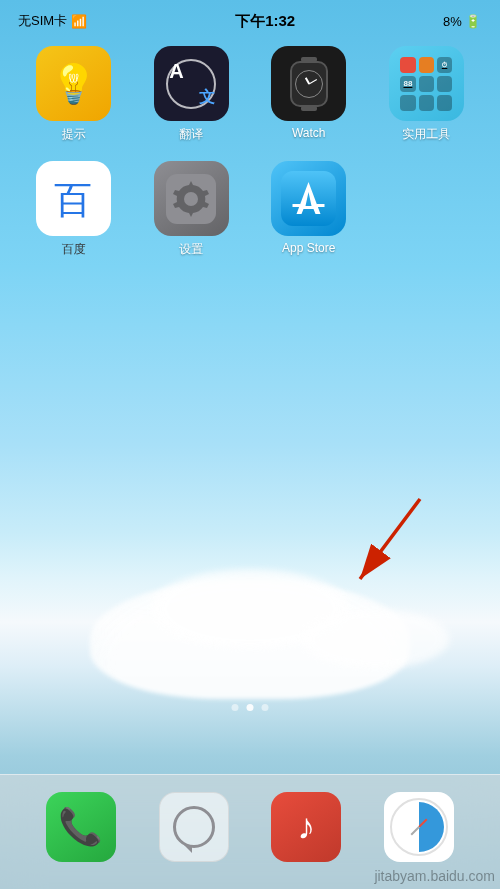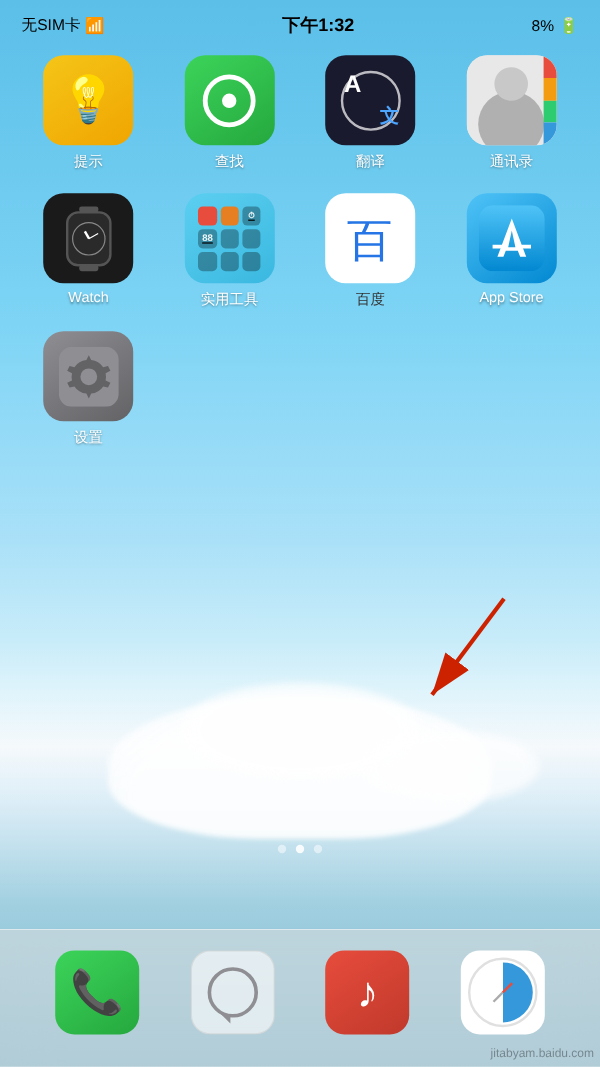--- a/index.html
+++ b/index.html
@@ -387,21 +387,21 @@
       transform-origin: center;
       transform: rotate(45deg);
     }
 
     
     .watermark {
       position: absolute;
       bottom: 5px;
       right: 5px;
       z-index: 30;
-      font-size: 10px;
+      font-size: 14px;
       color: rgba(0,0,0,0.35);
     }
   </style>
 </head>
 <body>
 
 <div class="bg"></div>
 
 <div class="clouds">
   <div class="cloud1"></div>
@@ -423,57 +423,32 @@
 
 <div class="app-grid">
 
   <div class="app-item">
     <div class="app-icon icon-tips">
       <span class="icon-tips-bulb">💡</span>
     </div>
     <span class="app-label">提示</span>
   </div>
 
-  <div class="app-item">
-    <div class="app-icon icon-find">
-      <div class="icon-find-inner">
-        <div class="icon-find-dot"></div>
-      </div>
-    </div>
-    <span class="app-label">查找</span>
-  </div>
 
   <div class="app-item">
     <div class="app-icon icon-translate">
       <div class="icon-translate-inner">
         <div class="translate-globe"></div>
         <span class="translate-a">A</span>
         <span class="translate-zh">文</span>
       </div>
     </div>
     <span class="app-label">翻译</span>
   </div>
 
-  <div class="app-item">
-    <div class="app-icon icon-contacts" style="flex-direction:column; justify-content:flex-end; overflow:hidden; position:relative;">
-      <div style="position:relative; width:100%; height:100%; background:#e8e8e8;">
-
-        <div style="position:absolute; bottom:0; left:50%; transform:translateX(-50%); width:55px; height:55px; background:#b0b0b0; border-radius:50%; bottom:-10px;"></div>
-        <div style="position:absolute; top:10px; left:50%; transform:translateX(-50%); width:28px; height:28px; background:#c8c8c8; border-radius:50%;"></div>
-
-        <div style="position:absolute; right:0; top:0; bottom:0; width:11px; display:flex; flex-direction:column; gap:0;">
-          <div style="flex:1; background:#e74c3c;"></div>
-          <div style="flex:1; background:#f39c12;"></div>
-          <div style="flex:1; background:#2ecc71;"></div>
-          <div style="flex:1; background:#3498db;"></div>
-        </div>
-      </div>
-    </div>
-    <span class="app-label">通讯录</span>
-  </div>
 
 
   <div class="app-item">
     <div class="app-icon icon-watch" style="align-items:center; justify-content:center;">
       <div class="watch-face">
         <div class="watch-circle">
           <div class="watch-hands">
             <div class="watch-hand watch-hour"></div>
             <div class="watch-hand watch-min"></div>
           </div>
@@ -509,20 +484,33 @@
       <svg width="55" height="55" viewBox="0 0 55 55">
 
         <text x="8" y="42" font-size="38" fill="#2575e6" font-family="Arial">百</text>
       </svg>
     </div>
     <span class="app-label" style="color:#333; text-shadow:none;">百度</span>
   </div>
 
 
   <div class="app-item">
+    <div class="app-icon icon-settings" style="align-items:center; justify-content:center;">
+      <svg width="50" height="50" viewBox="0 0 50 50">
+        <rect width="50" height="50" rx="11" fill="#8e8e93"></rect>
+        <g fill="#1c1c1e" transform="translate(25,25)">
+          <path d="M0,-18 L2,-14 A14,14 0 0,1 12,-8 L16,-9 L18,-5 L14,-3 A14,14 0 0,1 14,3 L18,5 L16,9 L12,8 A14,14 0 0,1 2,14 L0,18 L-2,14 A14,14 0 0,1 -12,8 L-16,9 L-18,5 L-14,3 A14,14 0 0,1 -14,-3 L-18,-5 L-16,-9 L-12,-8 A14,14 0 0,1 -2,-14 Z" fill="#636366"></path>
+          <circle r="7" fill="#8e8e93"></circle>
+        </g>
+      </svg>
+    </div>
+    <span class="app-label">设置</span>
+  </div>
+
+  <div class="app-item">
     <div class="app-icon icon-appstore" style="align-items:center; justify-content:center;">
       <svg width="55" height="55" viewBox="0 0 55 55">
         <defs>
           <linearGradient id="asg" x1="0" y1="0" x2="0" y2="1">
             <stop offset="0%" stop-color="#4fc3f7"></stop>
             <stop offset="100%" stop-color="#0288d1"></stop>
           </linearGradient>
         </defs>
         <rect width="55" height="55" rx="12" fill="url(#asg)"></rect>
 
@@ -531,33 +519,20 @@
           <path d="M0,-18 L12,14 L7,14 L5,9 L-5,9 L-7,14 L-12,14 Z M0,-8 L-3,6 L3,6 Z" fill="#fff"></path>
 
           <path d="M-16,4 L-8,4 L-8,7 L-16,7 Z" fill="#fff"></path>
           <path d="M8,4 L16,4 L16,7 L8,7 Z" fill="#fff"></path>
         </g>
       </svg>
     </div>
     <span class="app-label">App Store</span>
   </div>
 
-  <div class="app-item">
-    <div class="app-icon icon-settings" style="align-items:center; justify-content:center;">
-      <svg width="50" height="50" viewBox="0 0 50 50">
-        <rect width="50" height="50" rx="11" fill="#8e8e93"></rect>
-        <g fill="#1c1c1e" transform="translate(25,25)">
-          <path d="M0,-18 L2,-14 A14,14 0 0,1 12,-8 L16,-9 L18,-5 L14,-3 A14,14 0 0,1 14,3 L18,5 L16,9 L12,8 A14,14 0 0,1 2,14 L0,18 L-2,14 A14,14 0 0,1 -12,8 L-16,9 L-18,5 L-14,3 A14,14 0 0,1 -14,-3 L-18,-5 L-16,-9 L-12,-8 A14,14 0 0,1 -2,-14 Z" fill="#636366"></path>
-          <circle r="7" fill="#8e8e93"></circle>
-        </g>
-      </svg>
-    </div>
-    <span class="app-label">设置</span>
-  </div>
-
   <div class="app-item"></div>
 
 </div>
 
 <svg class="arrow-annotation" width="120" height="120" viewBox="0 0 120 120" style="position:absolute; bottom:280px; right:50px; z-index:20;">
   <defs>
     <marker id="arrowhead" markerWidth="10" markerHeight="7" refX="10" refY="3.5" orient="auto">
       <polygon points="0 0, 10 3.5, 0 7" fill="#cc2200"></polygon>
     </marker>
   </defs>

